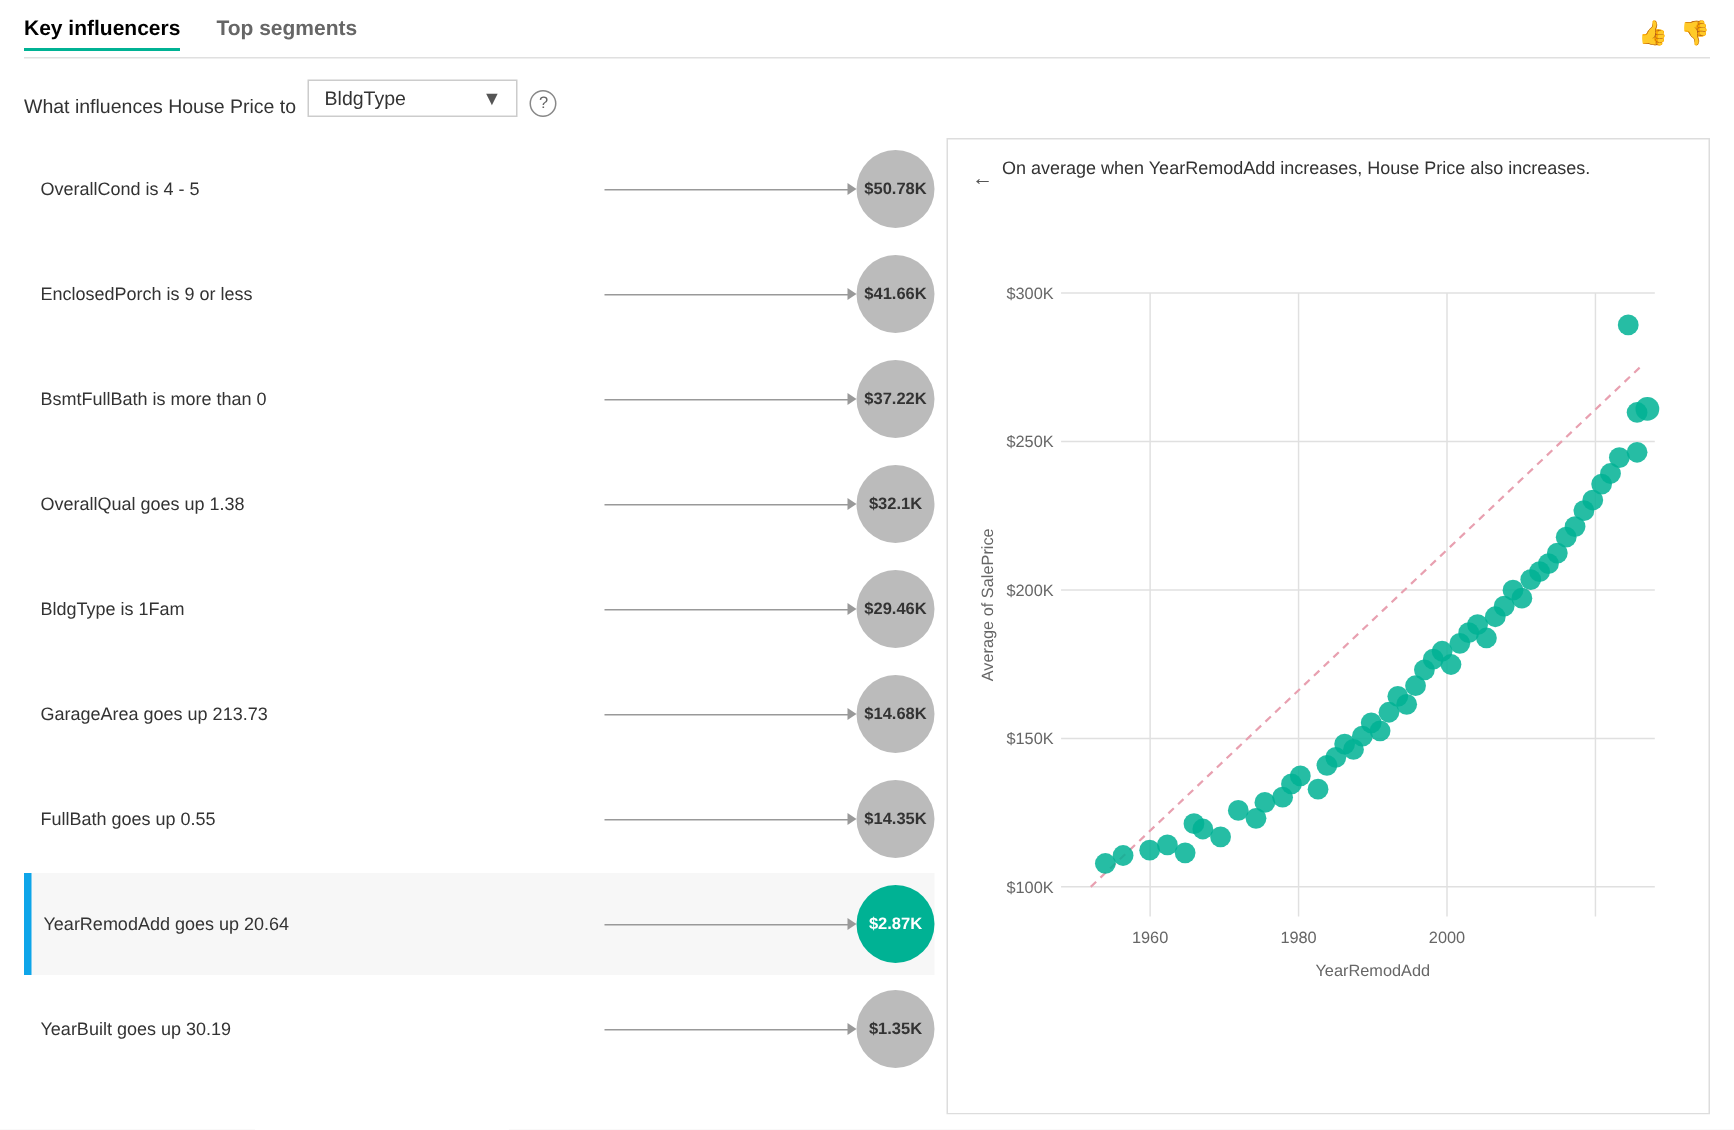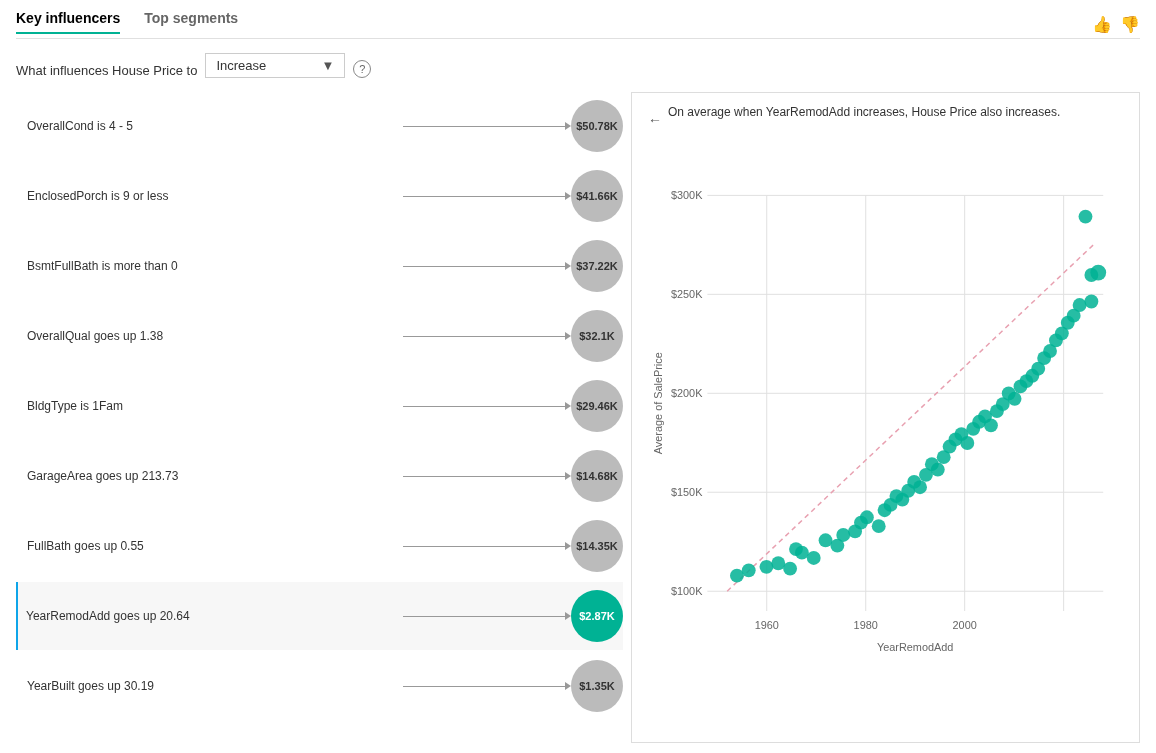--- a/index.html
+++ b/index.html
@@ -1,39 +1,39 @@
 <!DOCTYPE html>
 <html><head>
   <meta charset="utf-8">
   <style>
     * { box-sizing: border-box; margin: 0; padding: 0; }
     body { font-family: 'Segoe UI', Arial, sans-serif; font-size: 13px; background: #f0f0f0; color: #333; width: 1156px; height: 753px; overflow: hidden; }
 
     .container { width: 1156px; height: 753px; background: #fff; display: flex; flex-direction: column; padding: 10px 16px; }
 
-    .tabs { display: flex; align-items: flex-end; justify-content: space-between; margin-bottom: 14px; border-bottom: 1px solid #e0e0e0; padding-bottom: 4px; }
+    .tabs { display: flex; align-items: center; justify-content: space-between; margin-bottom: 14px; border-bottom: 1px solid #e0e0e0; padding-bottom: 4px; }
     .tabs-left { display: flex; gap: 24px; }
     .tab { font-size: 14px; font-weight: 600; color: #666; cursor: pointer; padding-bottom: 6px; }
     .tab.active { color: #000; border-bottom: 2px solid #00b294; }
     .tabs-right { display: flex; gap: 8px; }
     .icon-btn { background: none; border: none; cursor: pointer; font-size: 16px; color: #666; }
 
     .filter-row { display: flex; align-items: flex-end; gap: 8px; margin-bottom: 14px; font-size: 13px; }
     .filter-label { color: #333; }
     .dropdown { display: flex; align-items: center; border: 1px solid #ccc; padding: 4px 10px; background: #fff; cursor: pointer; min-width: 140px; justify-content: space-between; }
     .dropdown span { font-size: 13px; }
     .dropdown-arrow { font-size: 10px; color: #555; margin-left: 8px; }
     .help-icon { width: 18px; height: 18px; border-radius: 50%; border: 1px solid #888; display: flex; align-items: center; justify-content: center; font-size: 11px; color: #666; cursor: pointer; }
 
     .main-content { display: flex; flex: 1; gap: 0; overflow: hidden; }
 
     .influencers-panel { width: 615px; flex-shrink: 0; overflow-y: auto; padding-right: 8px; }
 
     .influencer-item { display: flex; align-items: center; padding: 8px 0 8px 8px; cursor: pointer; border-left: 3px solid transparent; margin-bottom: 2px; min-height: 52px; gap: 44px; }
-    .influencer-item.selected { border-left: 2px solid #0ea5e9; background: #f7f7f7; }
+    .influencer-item.selected { border-left: 5px solid #0ea5e9; background: #f7f7f7; }
     .influencer-label { flex: 1; font-size: 12px; color: #333; padding-right: 8px; }
     .bar-area { flex: 1; display: flex; align-items: center; min-width: 180px; max-width: 220px; }
     .bar-line { height: 1px; background: #999; flex: 1; position: relative; }
     .bar-line::after { content: ''; position: absolute; right: -4px; top: -4px; width: 0; height: 0; border-left: 6px solid #999; border-top: 4px solid transparent; border-bottom: 4px solid transparent; }
     .bubble { width: 52px; height: 52px; border-radius: 50%; background: #bbb; display: flex; align-items: center; justify-content: center; font-size: 11px; font-weight: 600; color: #333; flex-shrink: 0; margin-left: 4px; }
     .bubble.selected { background: #00b294; color: #fff; }
 
     .chart-panel { flex: 1; border: 1px solid #ddd; background: #fff; padding: 12px 16px; overflow: hidden; position: relative; }
     .chart-back { display: flex; align-items: center; gap: 6px; font-size: 12px; color: #555; margin-bottom: 12px; cursor: pointer; }
     .chart-back-arrow { font-size: 14px; color: #555; }
@@ -53,21 +53,21 @@
     </div>
     <div class="tabs-right">
       <button class="icon-btn">👍</button>
       <button class="icon-btn">👎</button>
     </div>
   </div>
 
   <div class="filter-row">
     <span class="filter-label">What influences House Price to</span>
     <div class="dropdown">
-      <span>Increase</span>
+      <span>BldgType</span>
       <span class="dropdown-arrow">▼</span>
     </div>
     <div class="help-icon">?</div>
   </div>
 
   <div class="main-content">
 
     <div class="influencers-panel" id="influencers-list">
     <div class="influencer-item">
           <div class="influencer-label">OverallCond is 4 - 5</div>

